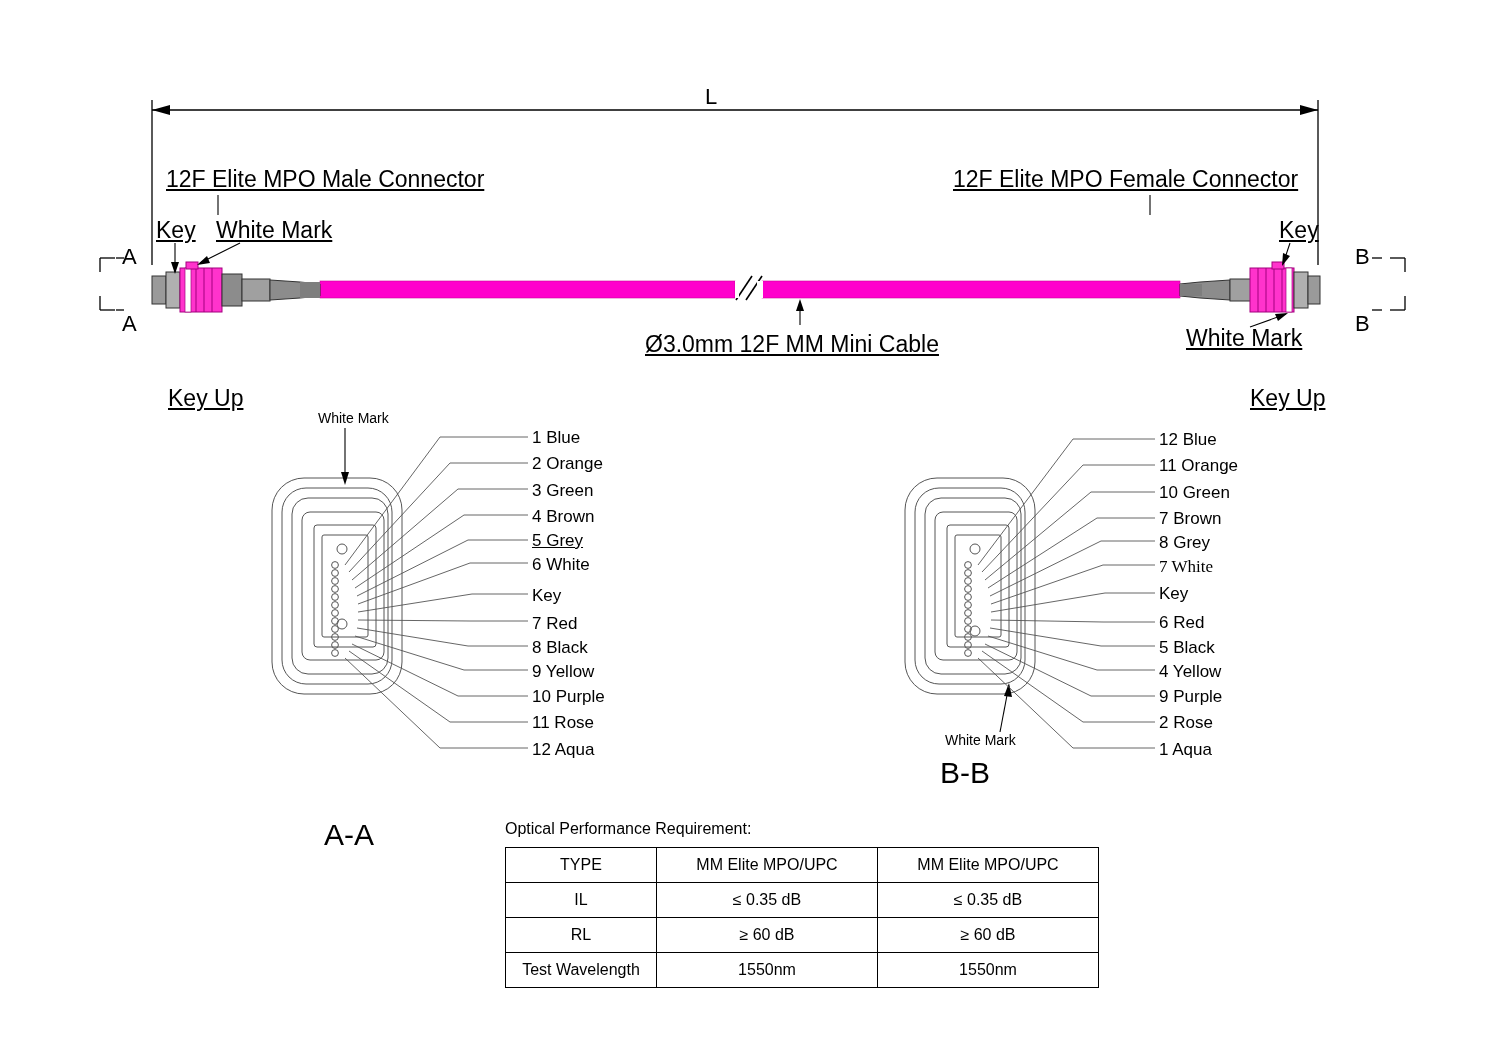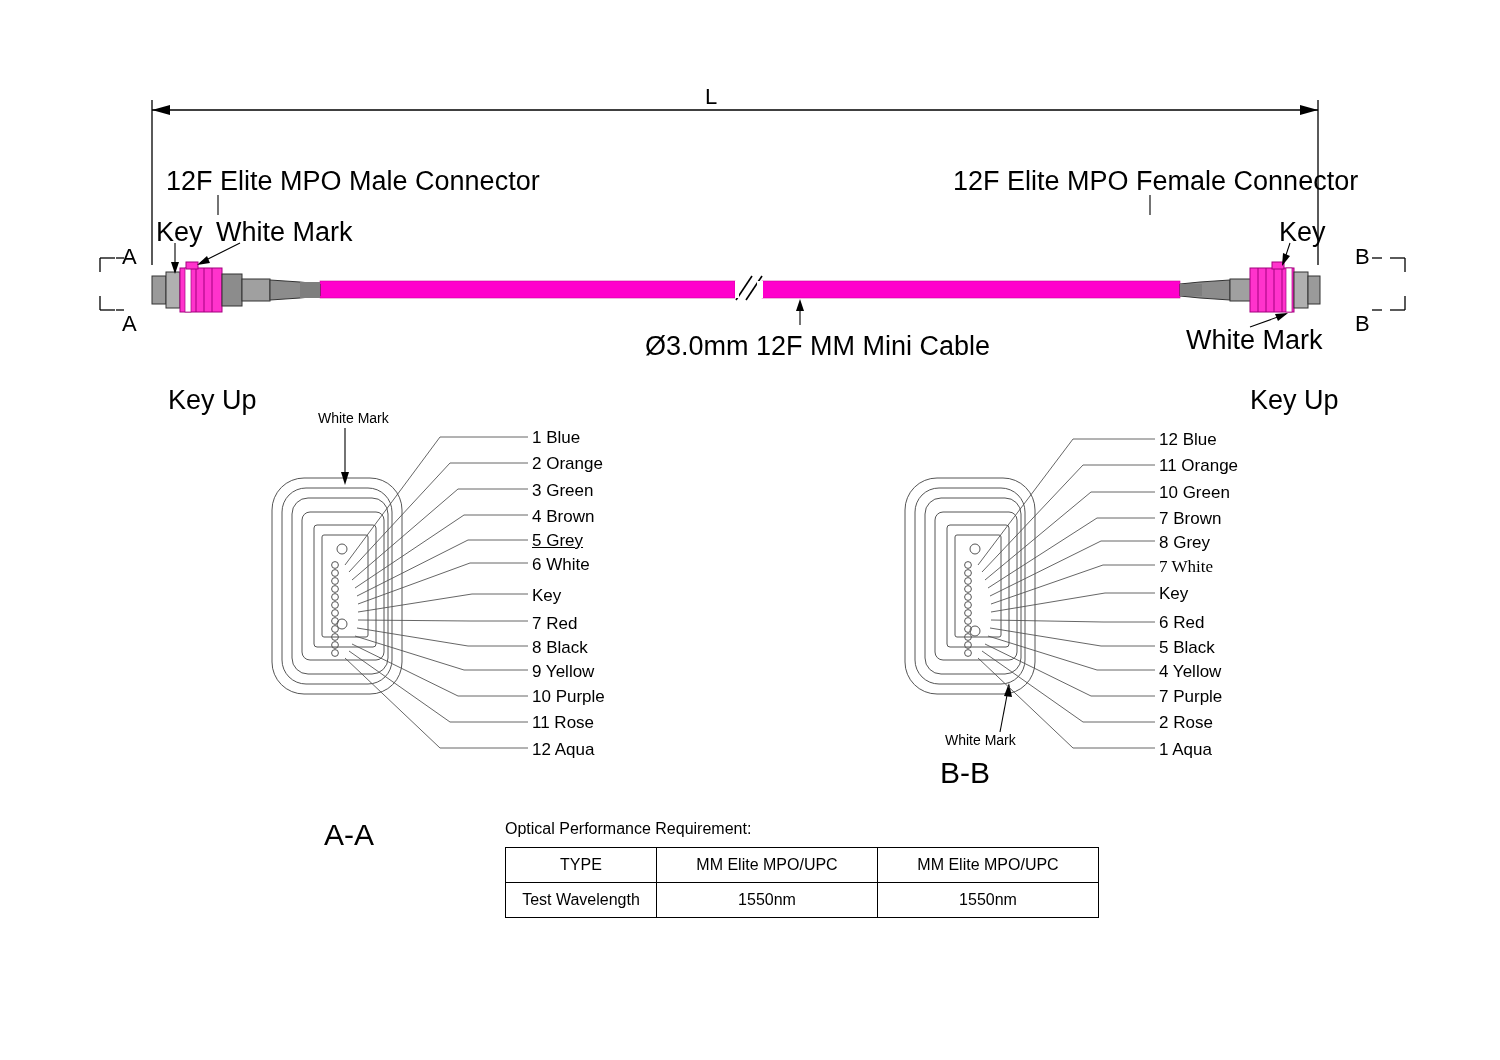--- a/index.html
+++ b/index.html
@@ -26,21 +26,21 @@
     left: 0; top: 0;
     width: 1500px;
     height: 1060px;
     pointer-events: none;
   }
   .lbl {
     position: absolute;
     white-space: nowrap;
     line-height: 1;
   }
-  .lbl-xl { font-size: 27px; }
+  .lbl-xl { font-size: 23px; text-decoration: underline; }
   .lbl-md { font-size: 17px; }
   .lbl-sm { font-size: 14px; }
   .lbl-big { font-size: 30px; }
   .lbl-dim { font-size: 22px; }
 
   table.perf {
     position: absolute;
     left: 505px;
     top: 847px;
     border-collapse: collapse;
@@ -339,34 +339,44 @@
       <div class="lbl lbl-md" style="left: 1159px; top: 431px;">12 Blue</div>
       <div class="lbl lbl-md" style="left: 1159px; top: 457px;">11 Orange</div>
       <div class="lbl lbl-md" style="left: 1159px; top: 484px;">10 Green</div>
       <div class="lbl lbl-md" style="left: 1159px; top: 510px;">7 Brown</div>
       <div class="lbl lbl-md" style="left: 1159px; top: 534px;">8 Grey</div>
       <div class="lbl lbl-md" style="left: 1159px; top: 558px; font-family: Liberation Serif, serif;">7 White</div>
       <div class="lbl lbl-md" style="left: 1159px; top: 585px;">Key</div>
       <div class="lbl lbl-md" style="left: 1159px; top: 614px;">6 Red</div>
       <div class="lbl lbl-md" style="left: 1159px; top: 639px;">5 Black</div>
       <div class="lbl lbl-md" style="left: 1159px; top: 663px;">4 Yellow</div>
-      <div class="lbl lbl-md" style="left: 1159px; top: 688px;">7 Purple</div>
+      <div class="lbl lbl-md" style="left: 1159px; top: 688px;">9 Purple</div>
       <div class="lbl lbl-md" style="left: 1159px; top: 714px;">2 Rose</div>
       <div class="lbl lbl-md" style="left: 1159px; top: 741px;">1 Aqua</div>
     </div>
 
   <div class="perf-title">Optical Performance Requirement:</div>
   <table class="perf">
     <tbody id="perf-body">
         <tr>
           <td class="c0">TYPE</td>
           <td class="c1">MM Elite MPO/UPC</td>
           <td class="c2">MM Elite MPO/UPC</td>
         </tr>
         <tr>
+          <td class="c0">IL</td>
+          <td class="c1">≤ 0.35 dB</td>
+          <td class="c2">≤ 0.35 dB</td>
+        </tr>
+        <tr>
+          <td class="c0">RL</td>
+          <td class="c1">≥ 60 dB</td>
+          <td class="c2">≥ 60 dB</td>
+        </tr>
+        <tr>
           <td class="c0">Test Wavelength</td>
           <td class="c1">1550nm</td>
           <td class="c2">1550nm</td>
         </tr>
       </tbody>
   </table>
 
 </div>
 
 </body></html>

